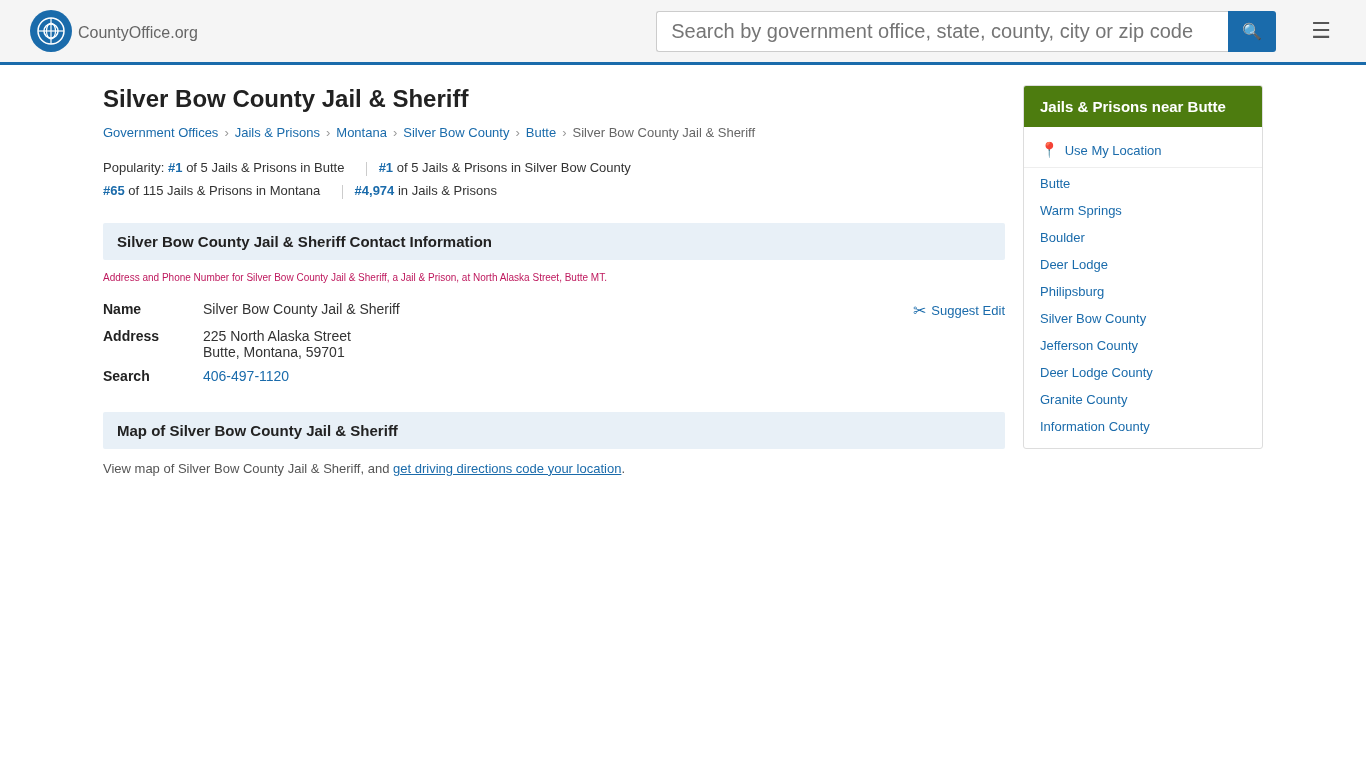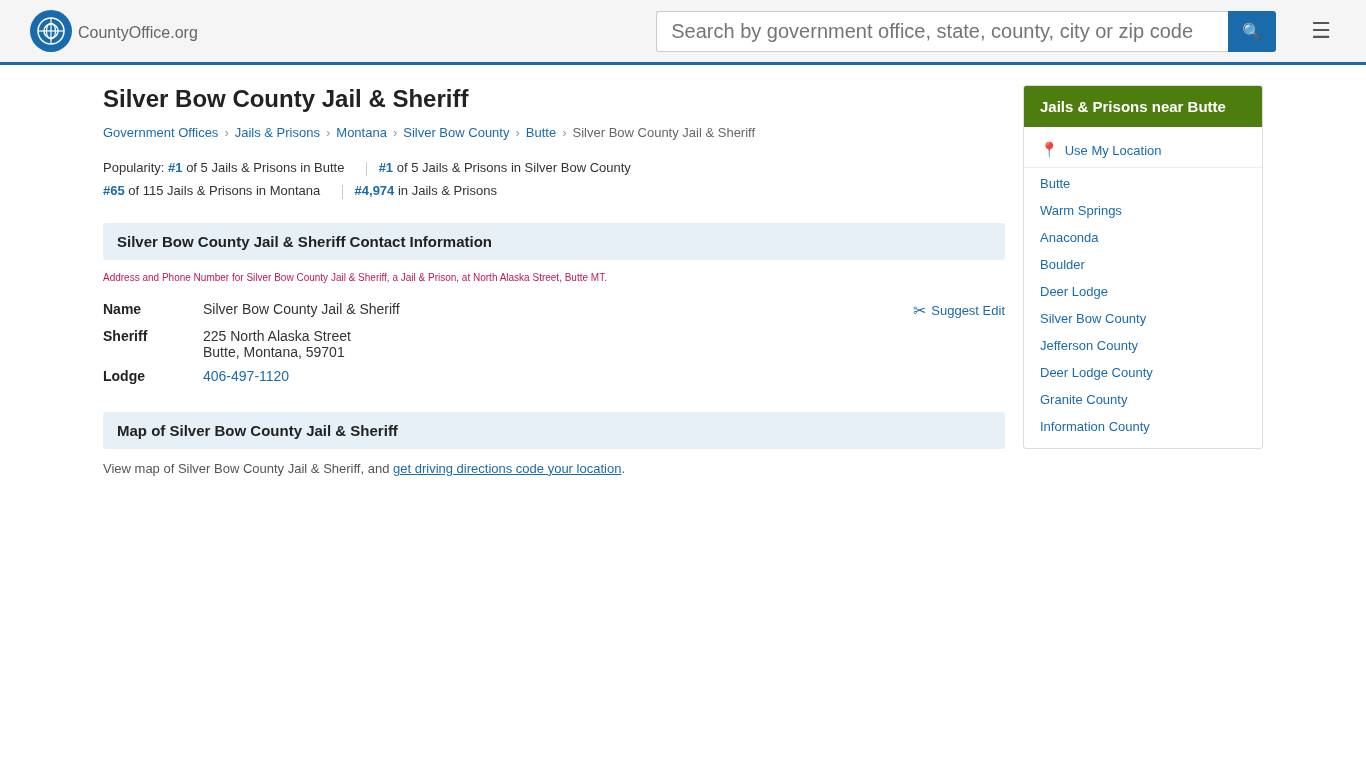--- a/index.html
+++ b/index.html
@@ -301,28 +301,28 @@
           <td class="contact-label">Name</td>
           <td class="contact-value">
             <span>Silver Bow County Jail &amp; Sheriff</span>
             <a href="#" class="suggest-edit">
               <span class="suggest-icon">✂</span>
               <span>Suggest Edit</span>
             </a>
           </td>
         </tr>
         <tr>
-          <td class="contact-label">Sheriff</td>
+          <td class="contact-label">Address</td>
           <td class="contact-value">
             <div>225 North Alaska Street</div>
             <div>Butte, Montana, 59701</div>
           </td>
         </tr>
         <tr>
-          <td class="contact-label">Lodge</td>
+          <td class="contact-label">Search</td>
           <td class="contact-value">
             <a href="#">406-497-1120</a>
           </td>
         </tr>
       </tbody>
         </table>
     </div>
 
     <div class="map-section">
       <div class="section-header">Map of Silver Bow County Jail &amp; Sheriff</div>
@@ -345,29 +345,29 @@
         </div>
         <div class="sidebar-divider"></div>
 
         <div class="sidebar-item">
           <a href="#">Butte</a>
         </div>
         <div class="sidebar-item">
           <a href="#">Warm Springs</a>
         </div>
         <div class="sidebar-item">
-          <a href="#">Anaconda</a>
-        </div>
-        <div class="sidebar-item">
           <a href="#">Boulder</a>
         </div>
         <div class="sidebar-item">
           <a href="#">Deer Lodge</a>
         </div>
         <div class="sidebar-item">
+          <a href="#">Philipsburg</a>
+        </div>
+        <div class="sidebar-item">
           <a href="#">Silver Bow County</a>
         </div>
         <div class="sidebar-item">
           <a href="#">Jefferson County</a>
         </div>
         <div class="sidebar-item">
           <a href="#">Deer Lodge County</a>
         </div>
         <div class="sidebar-item">
           <a href="#">Granite County</a>

